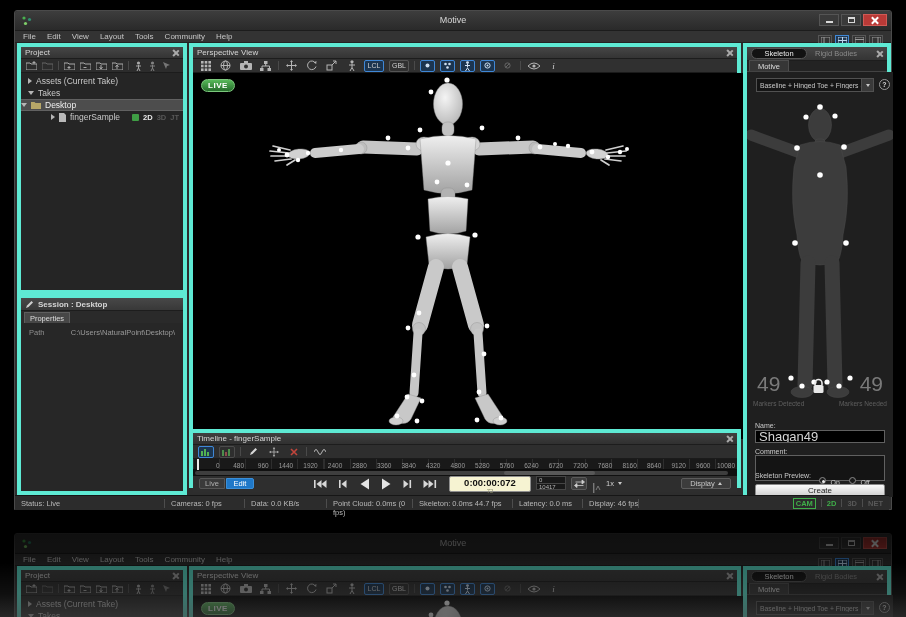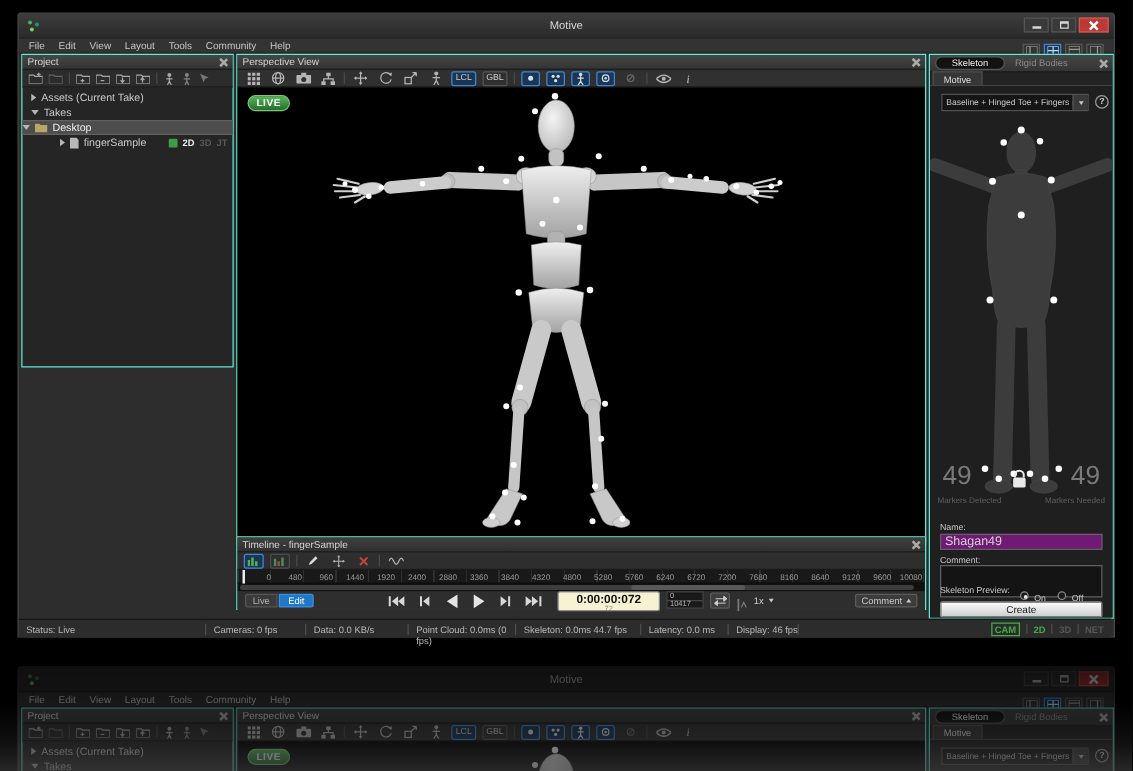--- a/index.html
+++ b/index.html
@@ -23,21 +23,21 @@
   .g-x::before,.g-x::after{content:"";position:absolute;left:3px;top:0;width:2px;height:9px;background:#fff}
   .g-x::before{transform:rotate(45deg)}.g-x::after{transform:rotate(-45deg)}
 
   .menubar{position:absolute;left:0;top:20px;width:100%;height:12px;background:#333;display:flex;align-items:center;padding:0 8px;border-bottom:1px solid #222}
   .menu-item{font-size:8px;color:#c6c6c6;margin-right:11px}
   .layout-btns{margin-left:auto;display:flex;gap:3px;margin-top:8px}
   .lb{width:14px;height:11px;background:#343434;border:1px solid #565656;display:flex;align-items:center;justify-content:center}
   .lb.active{border-color:#3f87d6;background:#203750}
 
   
-  .panel{position:absolute;background:#252525;border:1px solid #5eead4}
+  .panel{position:absolute;background:#252525;border:4px solid #5eead4}
   .phdr{height:12px;background:linear-gradient(#464646,#343434);border-bottom:1px solid #1d1d1d;
         display:flex;align-items:center;padding:0 4px;font-size:8px;color:#d5d5d5}
   .phdr .x{margin-left:auto}
   .xg{position:relative;width:6px;height:6px;display:inline-block}
   .xg::before,.xg::after{content:"";position:absolute;left:2px;top:-1px;width:1.5px;height:8px;background:#aaa}
   .xg::before{transform:rotate(45deg)}.xg::after{transform:rotate(-45deg)}
   .tri-r{width:0;height:0;border-left:4px solid #b5b5b5;border-top:3px solid transparent;border-bottom:3px solid transparent;display:inline-block}
   .tri-d{width:0;height:0;border-top:4px solid #b5b5b5;border-left:3px solid transparent;border-right:3px solid transparent;display:inline-block}
   .tri-dn-s{width:0;height:0;border-top:3px solid #c9c9c9;border-left:2.5px solid transparent;border-right:2.5px solid transparent;display:inline-block}
   .tri-up-s{width:0;height:0;border-bottom:3px solid #c9c9c9;border-left:2.5px solid transparent;border-right:2.5px solid transparent;display:inline-block}
@@ -100,21 +100,21 @@
   .subtab{width:40px;height:11px;background:#363636;border:1px solid #4d4d4d;border-bottom:none;font-size:7.5px;color:#ddd;display:flex;align-items:center;justify-content:center;margin-left:2px}
   .rcontent{position:absolute;left:0;top:25px;width:146px;height:425px;background:#1f1f1f;overflow:hidden}
   .preset{position:absolute;left:9px;top:6px;width:118px;height:14px;background:#151515;border:1px solid #515151;display:flex;align-items:center}
   .preset .lbl{flex:1;font-size:6.8px;color:#c9c9c9;padding-left:3px;white-space:nowrap;overflow:hidden}
   .preset .arr{width:12px;height:100%;background:#3a3a3a;border-left:1px solid #515151;display:flex;align-items:center;justify-content:center}
   .helpc{position:absolute;left:132px;top:7px;width:11px;height:11px;border-radius:50%;border:1px solid #9a9a9a;color:#d5d5d5;
          font-size:7px;font-weight:bold;display:flex;align-items:center;justify-content:center}
   .bignum{position:absolute;font-size:21px;color:#7a7a7a;font-weight:normal}
   .numlbl{position:absolute;font-size:6.5px;color:#5f5f5f}
   .flabel{position:absolute;font-size:7px;color:#c9c9c9}
-  .finput{position:absolute;left:8px;width:130px;height:13px;background:#701a75;border:1px solid #606060;color:#d5d5d5;font-size:10px;padding:0 3px;font-family:"Liberation Sans",sans-serif}
+  .finput{position:absolute;left:8px;width:130px;height:13px;background:#000000;border:1px solid #606060;color:#d5d5d5;font-size:13px;padding:0 3px;font-family:"Liberation Sans",sans-serif}
   .ftext{position:absolute;left:8px;width:130px;height:26px;background:#141414;border:1px solid #606060;color:#d5d5d5;font-size:7.5px;resize:none;font-family:"Liberation Sans",sans-serif}
   .radio{width:7px;height:7px;border-radius:50%;border:1px solid #8a8a8a;background:#1a1a1a;display:inline-block;position:relative;vertical-align:middle}
   .radio.on::after{content:"";position:absolute;left:1.5px;top:1.5px;width:3px;height:3px;border-radius:50%;background:#e8e8e8}
   .createbtn{position:absolute;left:8px;top:412px;width:130px;height:13px;background:linear-gradient(#fbfbfb,#cfcfcf);
              border:1px solid #8a8a8a;border-radius:2px;font-size:8px;color:#1b1b1b;display:flex;align-items:center;justify-content:center}
 
   
   .statusbar{position:absolute;left:0;top:484px;width:874px;height:15px;background:#2c2c2c;border-top:1px solid #161616;
              display:flex;align-items:center;font-size:7.5px;color:#b8b8b8}
   .s-item{padding-left:6px;border-right:1px solid #4d4d4d;height:9px;line-height:9px;flex-shrink:0}
@@ -262,20 +262,37 @@
         <span style="margin-left:auto;display:flex;align-items:center;gap:4px;padding-right:4px">
           <span class="greensq"></span>
           <span class="badge2d">2D</span>
           <span class="badgedim">3D</span>
           <span class="badgedim">JT</span>
         </span>
       </div>
     </div>
   </div>
 
+  <div class="panel" style="left:2px;top:283px;width:170px;height:201px;background:#272727">
+    <div class="phdr" style="height:13px;background:linear-gradient(#484848,#383838)">
+      <svg width="9" height="9" style="margin-right:4px">
+            <path d="M1 8l1-2.5L6.5 1 8 2.5 3.5 7z" fill="#cfcfcf"></path>
+          </svg>
+      <span style="font-weight:bold">Session : Desktop</span>
+    </div>
+    <div style="height:12px;background:#2a2a2a;display:flex;align-items:flex-end">
+      <div class="propstab">
+            <span>Properties</span>
+          </div>
+    </div>
+    <div class="proprow">
+      <span>Path</span>
+      <span style="margin-left:auto;color:#9a9a9a">C:\Users\NaturalPoint\Desktop\</span>
+    </div>
+  </div>
 
   <div class="panel" style="left:174px;top:32px;width:552px;height:393px">
     <div class="phdr">
       <span>Perspective View</span>
       <span class="x xg"></span>
     </div>
     <div class="vtool">
       <span class="tb">
             <svg width="10" height="10">
               <rect x="0" y="0" width="2.6" height="2.6" fill="#b5b5b5"></rect>
@@ -604,21 +621,21 @@
       </div>
       <span class="snap"><svg width="10" height="10">
               <rect x="1" y="0" width="1.4" height="10" fill="#9a9a9a"></rect>
               <path d="M4 7l2-4 2 4" fill="none" stroke="#9a9a9a"></path>
             </svg></span>
       <div class="rate">
         <span>1x</span>
         <span class="tri-dn-s"></span>
       </div>
       <div class="editorbtn">
-        <span>Comment</span>
+        <span>Display</span>
         <span class="tri-up-s"></span>
       </div>
     </div>
   </div>
 
   <div class="panel" style="left:728px;top:32px;width:148px;height:452px;background:#1f1f1f">
     <div class="phdr" style="height:14px">
       <span class="pill">Skeleton</span>
       <span class="rtab-inactive">Rigid Bodies</span>
       <span class="x xg"></span>

